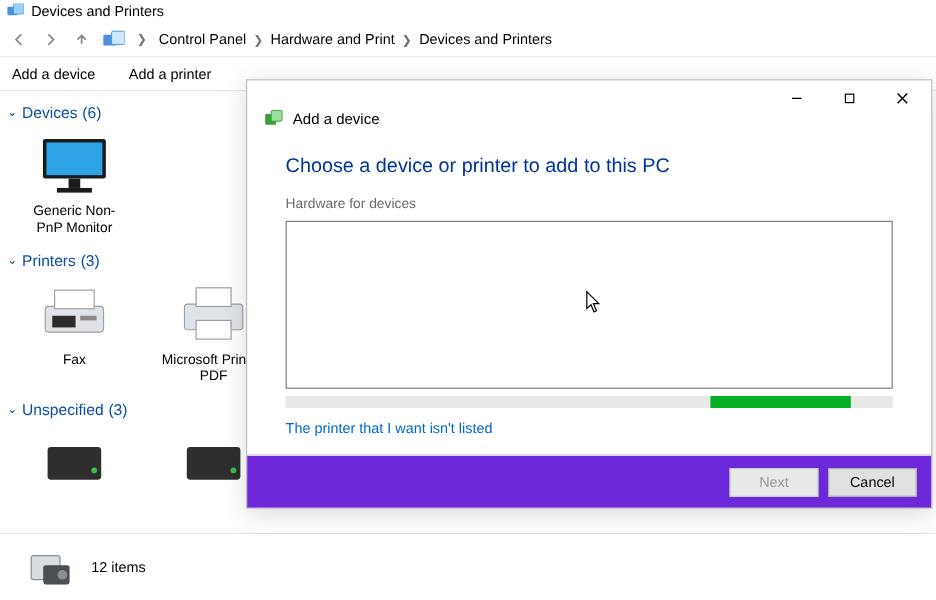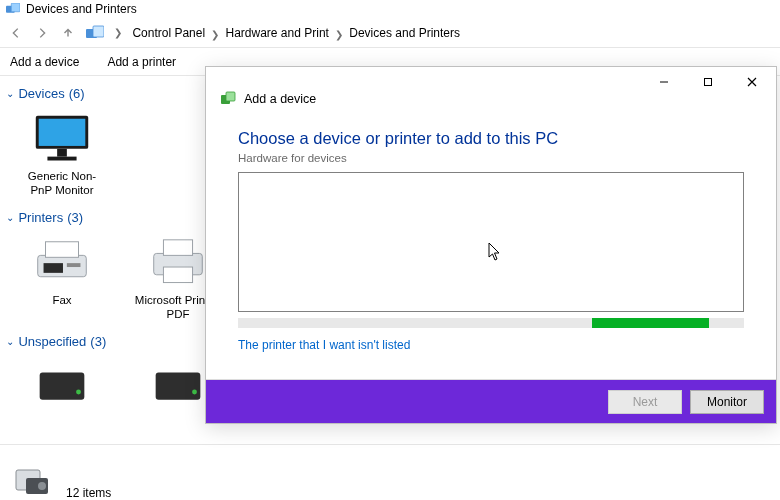--- a/index.html
+++ b/index.html
@@ -25,33 +25,33 @@
   
   .explorer { position:absolute; top:76px; left:0; right:0; bottom:56px; padding: 8px 6px; overflow:hidden; }
   .group-header { display:flex; align-items:center; gap:4px; color:#0a4c9e; font-size:13px; margin: 2px 0 4px 0; cursor:pointer; }
   .group-header .chev { font-size:10px; color:#0a4c9e; }
   .device-grid { display:flex; flex-wrap:wrap; gap:18px 28px; padding: 4px 4px 10px 12px; }
   .device { width:88px; display:flex; flex-direction:column; align-items:center; text-align:center; gap:4px; }
   .device .dicon { width:68px; height:56px; display:flex; align-items:center; justify-content:center; }
   .device .dlabel { font-size:11.5px; line-height:1.25; word-wrap:break-word; }
 
   
-  .statusbar { position:absolute; left:0; right:0; bottom:0; height:56px; border-top:1px solid #e6e6e6; display:flex; align-items:flex-end; gap:14px; padding-left:12px; background:#fff; }
+  .statusbar { position:absolute; left:0; right:0; bottom:0; height:56px; border-top:1px solid #e6e6e6; display:flex; align-items:center; gap:14px; padding-left:22px; background:#fff; }
   .statusbar .sicon { width:40px; height:40px; display:flex; align-items:center; justify-content:center; }
   .statusbar .stext { font-size:12px; color:#000; }
 
   
   .dialog { position:absolute; top:66px; left:205px; width:572px; height:358px; background:#fff; border:1px solid #bfbfbf; box-shadow: 0 4px 20px rgba(0,0,0,0.15); }
   .dlg-titlebar { height:30px; display:flex; align-items:center; justify-content:flex-end; padding:0 2px; }
   .winbtn { width:44px; height:28px; display:flex; align-items:center; justify-content:center; cursor:pointer; }
   .dlg-header { display:flex; align-items:center; gap:8px; padding: 0 14px 4px 14px; margin-top:-6px; }
   .dlg-header .hicon { width:16px; height:16px; }
   .dlg-header .htitle { font-size:12.5px; }
   .dlg-body { padding: 18px 32px 0 32px; }
-  .dlg-heading { color:#003399; font-size:16.5px; font-weight:400; margin-bottom:4px; }
+  .dlg-heading { color:#003399; font-size:16.5px; font-weight:400; margin-bottom:16px; }
   .dlg-sub { color:#6a6a6a; font-size:11.5px; margin-bottom:8px; }
   .result-box { width:100%; height:140px; border:1px solid #808080; background:#fff; }
   .progress-track { width:100%; height:10px; background:#e8e8e8; margin-top:6px; position:relative; overflow:hidden; }
   .progress-chunk { position:absolute; top:0; height:100%; background:#06b025; }
   .link { color:#0066cc; font-size:12px; margin-top:10px; display:inline-block; cursor:pointer; }
   .dlg-footer { position:absolute; left:0; right:0; bottom:0; height:44px; background:#6d28d9; border-top:1px solid #dcdcdc; display:flex; align-items:center; justify-content:flex-end; gap:8px; padding-right:12px; }
   .btn { min-width:74px; height:24px; border:1px solid #acacac; background:#e1e1e1; font-size:12px; cursor:pointer; }
   .btn.disabled { color:#9a9a9a; background:#e9e9e9; border-color:#cfcfcf; cursor:default; }
 
   .cursor { position:absolute; width:14px; height:20px; pointer-events:none; }
@@ -222,21 +222,21 @@
     <div class="dlg-heading">Choose a device or printer to add to this PC</div>
     <div class="dlg-sub">Hardware for devices</div>
     <div class="result-box"></div>
     <div class="progress-track">
       <div class="progress-chunk" style="left:70%;width:23%;"></div>
     </div>
     <a class="link">The printer that I want isn't listed</a>
   </div>
   <div class="dlg-footer">
     <button class="btn disabled">Next</button>
-    <button class="btn">Monitor</button>
+    <button class="btn">Cancel</button>
   </div>
 </div>
 
 <div class="cursor" style="left:488px; top:242px;">
   <svg viewBox="0 0 14 20">
       <path d="M1 1 L1 15 L4.5 12 L7 18 L9 17 L6.5 11 L11 11 Z" fill="#fff" stroke="#000" stroke-width="1"></path>
     </svg>
 </div>
 
 </body></html>

